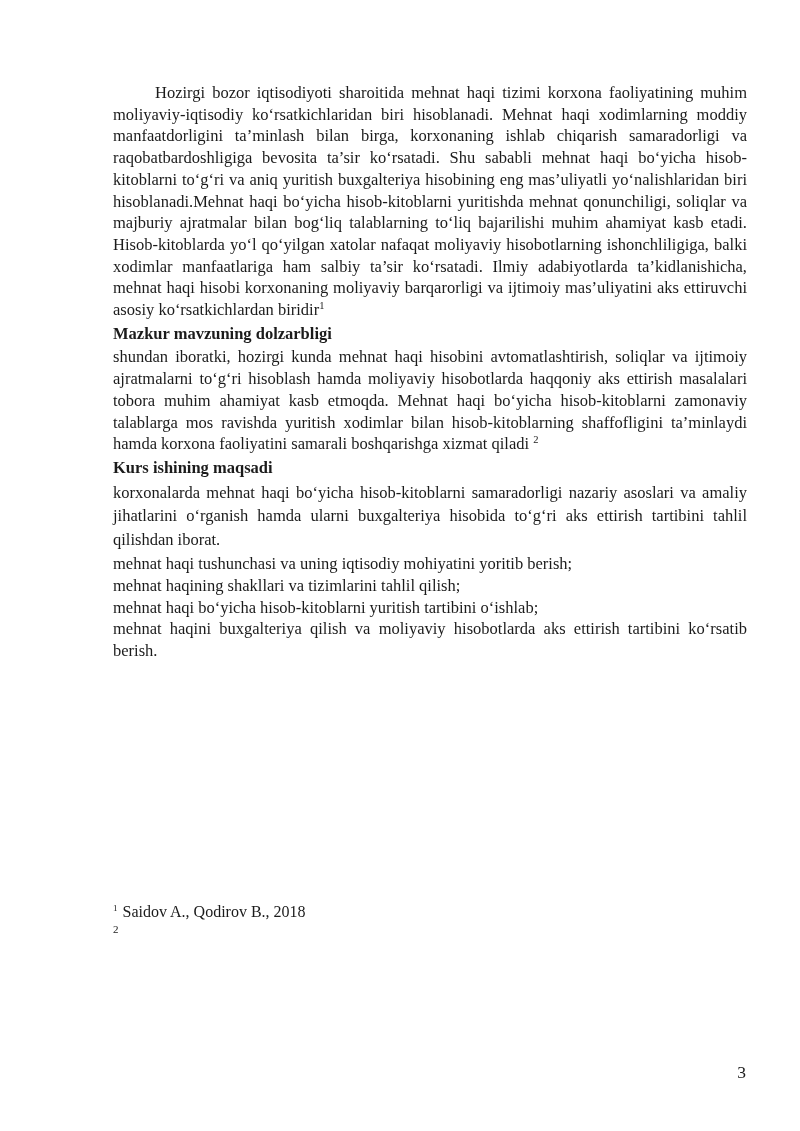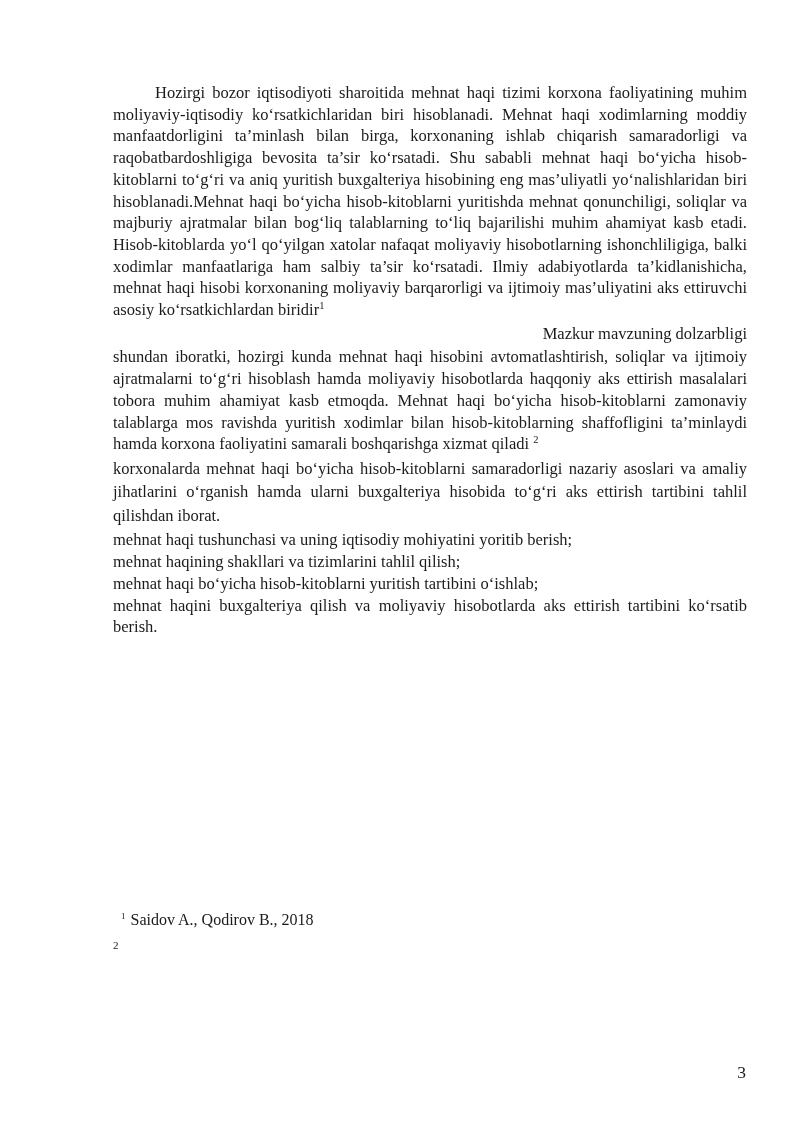--- a/index.html
+++ b/index.html
@@ -26,22 +26,22 @@
     text-align: justify;
   }
   .content p {
     margin: 0;
     padding: 0;
   }
   .para-indent {
     text-indent: 42px;
   }
   .heading {
-    font-weight: normal;
-    text-align: right;
+    font-weight: bold;
+    text-align: left;
     margin-top: 2px !important;
   }
   .after-heading {
     margin-top: 2px !important;
   }
   .para-loose {
     line-height: 23.5px;
   }
   sup.fn-ref {
     font-size: 10.5px;
@@ -84,31 +84,32 @@
 <div class="page">
 
   <div class="content">
 
     <p class="para-indent"><span>Hozirgi bozor iqtisodiyoti sharoitida mehnat haqi tizimi korxona faoliyatining muhim moliyaviy-iqtisodiy ko‘rsatkichlaridan biri hisoblanadi. Mehnat haqi xodimlarning moddiy manfaatdorligini ta’minlash bilan birga, korxonaning ishlab chiqarish samaradorligi va raqobatbardoshligiga bevosita ta’sir ko‘rsatadi. Shu sababli mehnat haqi bo‘yicha hisob-kitoblarni to‘g‘ri va aniq yuritish buxgalteriya hisobining eng mas’uliyatli yo‘nalishlaridan biri hisoblanadi.Mehnat haqi bo‘yicha hisob-kitoblarni yuritishda mehnat qonunchiligi, soliqlar va majburiy ajratmalar bilan bog‘liq talablarning to‘liq bajarilishi muhim ahamiyat kasb etadi. Hisob-kitoblarda yo‘l qo‘yilgan xatolar nafaqat moliyaviy hisobotlarning ishonchliligiga, balki xodimlar manfaatlariga ham salbiy ta’sir ko‘rsatadi. Ilmiy adabiyotlarda ta’kidlanishicha, mehnat haqi hisobi korxonaning moliyaviy barqarorligi va ijtimoiy mas’uliyatini aks ettiruvchi asosiy ko‘rsatkichlardan biridir</span><sup class="fn-ref">1</sup></p>
 
     <p class="heading">Mazkur mavzuning dolzarbligi</p>
 
     <p class="after-heading"><span>shundan iboratki, hozirgi kunda mehnat haqi hisobini avtomatlashtirish, soliqlar va ijtimoiy ajratmalarni to‘g‘ri hisoblash hamda moliyaviy hisobotlarda haqqoniy aks ettirish masalalari tobora muhim ahamiyat kasb etmoqda. Mehnat haqi bo‘yicha hisob-kitoblarni zamonaviy talablarga mos ravishda yuritish xodimlar bilan hisob-kitoblarning shaffofligini ta’minlaydi hamda korxona faoliyatini samarali boshqarishga xizmat qiladi</span> <sup class="fn-ref">2</sup></p>
 
+    <p class="heading">Kurs ishining maqsadi</p>
 
     <p class="after-heading para-loose">korxonalarda mehnat haqi bo‘yicha hisob-kitoblarni samaradorligi nazariy asoslari va amaliy jihatlarini o‘rganish hamda ularni buxgalteriya hisobida to‘g‘ri aks ettirish tartibini tahlil qilishdan iborat.</p>
 
 
     <p class="after-heading">mehnat haqi tushunchasi va uning iqtisodiy mohiyatini yoritib berish;</p>
     <p>mehnat haqining shakllari va tizimlarini tahlil qilish;</p>
     <p>mehnat haqi bo‘yicha hisob-kitoblarni yuritish tartibini o‘ishlab;</p>
     <p>mehnat haqini buxgalteriya qilish va moliyaviy hisobotlarda aks ettirish tartibini ko‘rsatib berish.</p>
 
   </div>
 
   <div class="footnotes">
-    <p class="footnote-1" style="margin:8px"><sup>1</sup><span>Saidov A., Qodirov B., 2018</span></p>
+    <p class="footnote-1" style="margin:0"><sup>1</sup><span>Saidov A., Qodirov B., 2018</span></p>
     <p class="footnote-2" style="margin:0"><span>2</span><span></span></p>
   </div>
 
   <div class="page-number">3</div>
 
 </div>
 
 </body></html>

